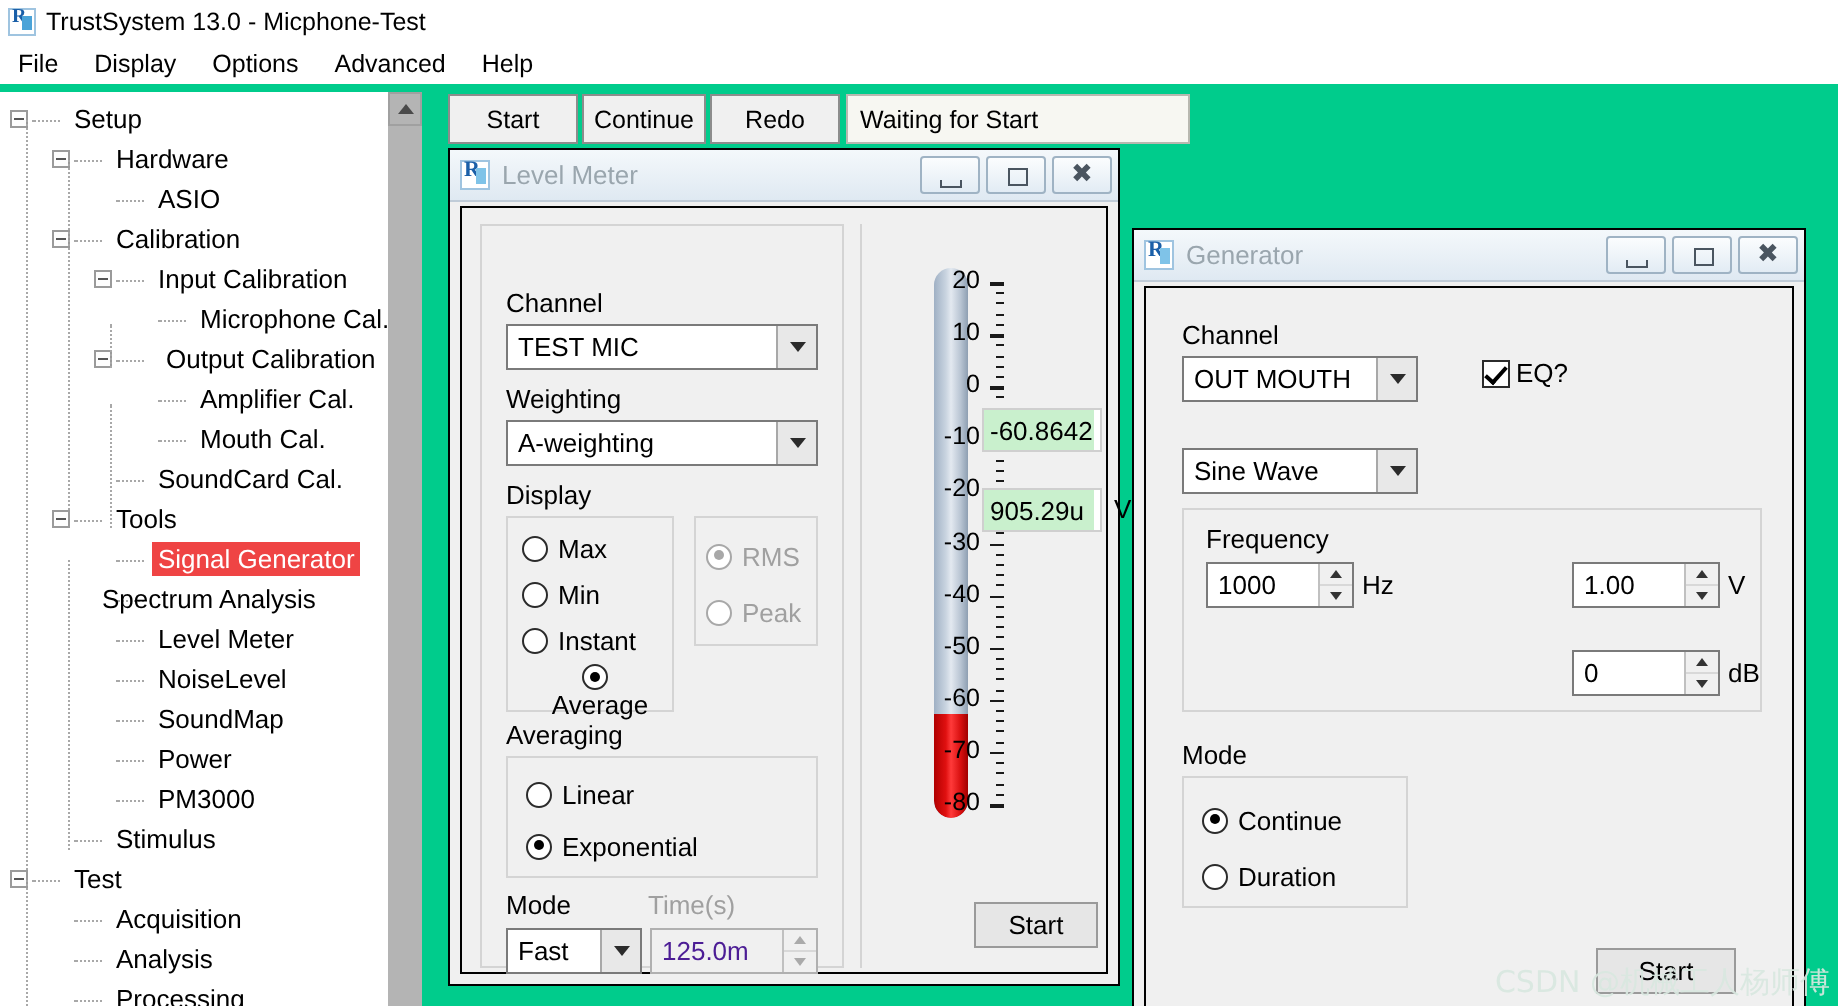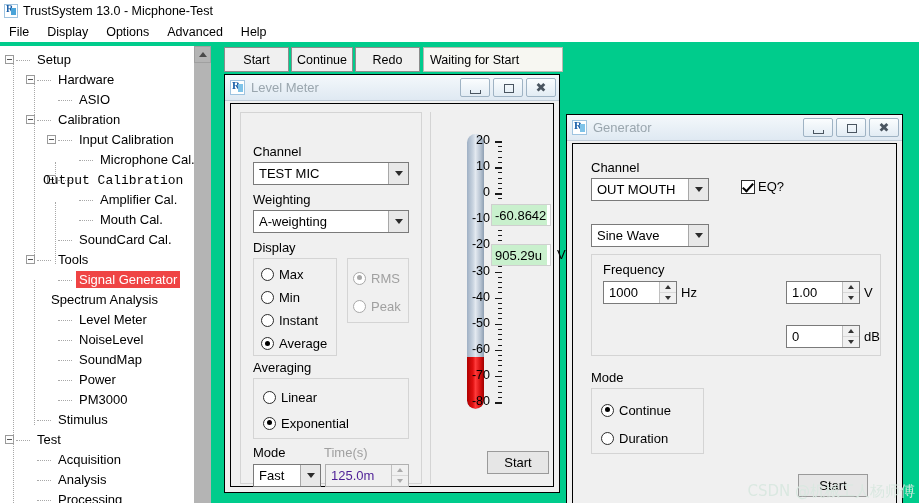--- a/index.html
+++ b/index.html
@@ -107,21 +107,21 @@
     display: flex; align-items: stretch;
   }
   .tbtn {
     width: 65px; background: #f0f0f0; border: 1px solid #8c8c8c;
     font-size: 12.5px; color: #000; display: flex;
     align-items: center; justify-content: center; margin-right: 2px;
     cursor: default;
   }
   .tbtn.wide { width: 62px; }
   .status-field {
-    width: 140px; background: #f7f7f2; border: 1px solid #b8b8b0;
+    width: 172px; background: #f7f7f2; border: 1px solid #b8b8b0;
     font-size: 12.5px; color: #000; display: flex; align-items: center;
     padding-left: 6px; margin-left: 1px;
   }
 
   
   .win { position: absolute; background: #f0f0f0; border: 1px solid #000; }
   .win-tb {
     height: 26px; background: linear-gradient(#f4f8fb, #dfe9f2);
     border-bottom: 1px solid #c0ccd8;
     display: flex; align-items: center; padding: 0 3px 0 5px;
@@ -312,21 +312,21 @@
   <div class="green-strip"></div>
 
   <div class="tree-panel">
     <div id="tree-host" style="position:absolute;left:0;top:4px;width:194px;">
         <div class="tnode"><span class="expander" style="left: 5px;"></span><span class="dotline" style="left: 16px; width: 14px;"></span><span class="lbl" style="margin-left: 34px;">Setup</span></div>
         <div class="tnode"><span class="expander" style="left: 26px;"></span><span class="dotline" style="left: 37px; width: 14px;"></span><span class="lbl" style="margin-left: 55px;">Hardware</span></div>
         <div class="tnode"><span class="dotline" style="left: 58px; width: 14px;"></span><span class="lbl" style="margin-left: 76px;">ASIO</span></div>
         <div class="tnode"><span class="expander" style="left: 26px;"></span><span class="dotline" style="left: 37px; width: 14px;"></span><span class="lbl" style="margin-left: 55px;">Calibration</span></div>
         <div class="tnode"><span class="expander" style="left: 47px;"></span><span class="dotline" style="left: 58px; width: 14px;"></span><span class="lbl" style="margin-left: 76px;">Input Calibration</span></div>
         <div class="tnode"><span class="dotline" style="left: 79px; width: 14px;"></span><span class="lbl" style="margin-left: 97px;">Microphone Cal.</span></div>
-        <div class="tnode"><span class="expander" style="left: 47px;"></span><span class="dotline" style="left: 58px; width: 14px;"></span><span class="lbl" style="margin-left: 40px; font-family: Liberation Mono, monospace;">Output Calibration</span></div>
+        <div class="tnode"><span class="expander" style="left: 47px;"></span><span class="dotline" style="left: 58px; width: 14px;"></span><span class="lbl" style="margin-left: 80px;">Output Calibration</span></div>
         <div class="tnode"><span class="dotline" style="left: 79px; width: 14px;"></span><span class="lbl" style="margin-left: 97px;">Amplifier Cal.</span></div>
         <div class="tnode"><span class="dotline" style="left: 79px; width: 14px;"></span><span class="lbl" style="margin-left: 97px;">Mouth Cal.</span></div>
         <div class="tnode"><span class="dotline" style="left: 58px; width: 14px;"></span><span class="lbl" style="margin-left: 76px;">SoundCard Cal.</span></div>
         <div class="tnode"><span class="expander" style="left: 26px;"></span><span class="dotline" style="left: 37px; width: 14px;"></span><span class="lbl" style="margin-left: 55px;">Tools</span></div>
         <div class="tnode sel"><span class="dotline" style="left: 58px; width: 14px;"></span><span class="lbl" style="margin-left: 76px;">Signal Generator</span></div>
         <div class="tnode"><span class="dotline" style="left: 58px; width: 14px;"></span><span class="lbl" style="margin-left: 48px;">Spectrum Analysis</span></div>
         <div class="tnode"><span class="dotline" style="left: 58px; width: 14px;"></span><span class="lbl" style="margin-left: 76px;">Level Meter</span></div>
         <div class="tnode"><span class="dotline" style="left: 58px; width: 14px;"></span><span class="lbl" style="margin-left: 76px;">NoiseLevel</span></div>
         <div class="tnode"><span class="dotline" style="left: 58px; width: 14px;"></span><span class="lbl" style="margin-left: 76px;">SoundMap</span></div>
         <div class="tnode"><span class="dotline" style="left: 58px; width: 14px;"></span><span class="lbl" style="margin-left: 76px;">Power</span></div>
@@ -404,21 +404,21 @@
               <span class="radio-lbl">Max</span>
             </div>
             <div class="radio-row" style="height: 23px;">
               <span class="radio"></span>
               <span class="radio-lbl">Min</span>
             </div>
             <div class="radio-row" style="height: 23px;">
               <span class="radio"></span>
               <span class="radio-lbl">Instant</span>
             </div>
-            <div class="radio-row" style="height: 23px;">
+            <div class="radio-row" style="height: 23px; flex-direction: column;">
               <span class="radio on"></span>
               <span class="radio-lbl">Average</span>
             </div>
           </div>
 
         <div class="groupbox" style="position:absolute;left:116px;top:154px;width:62px;height:65px;"></div>
         <div id="lm-detector-host" style="position:absolute;left:122px;top:160px;width:60px;">
             <div class="radio-row" style="height: 28px;">
               <span class="radio on dis"></span>
               <span class="radio-lbl dis">RMS</span>

